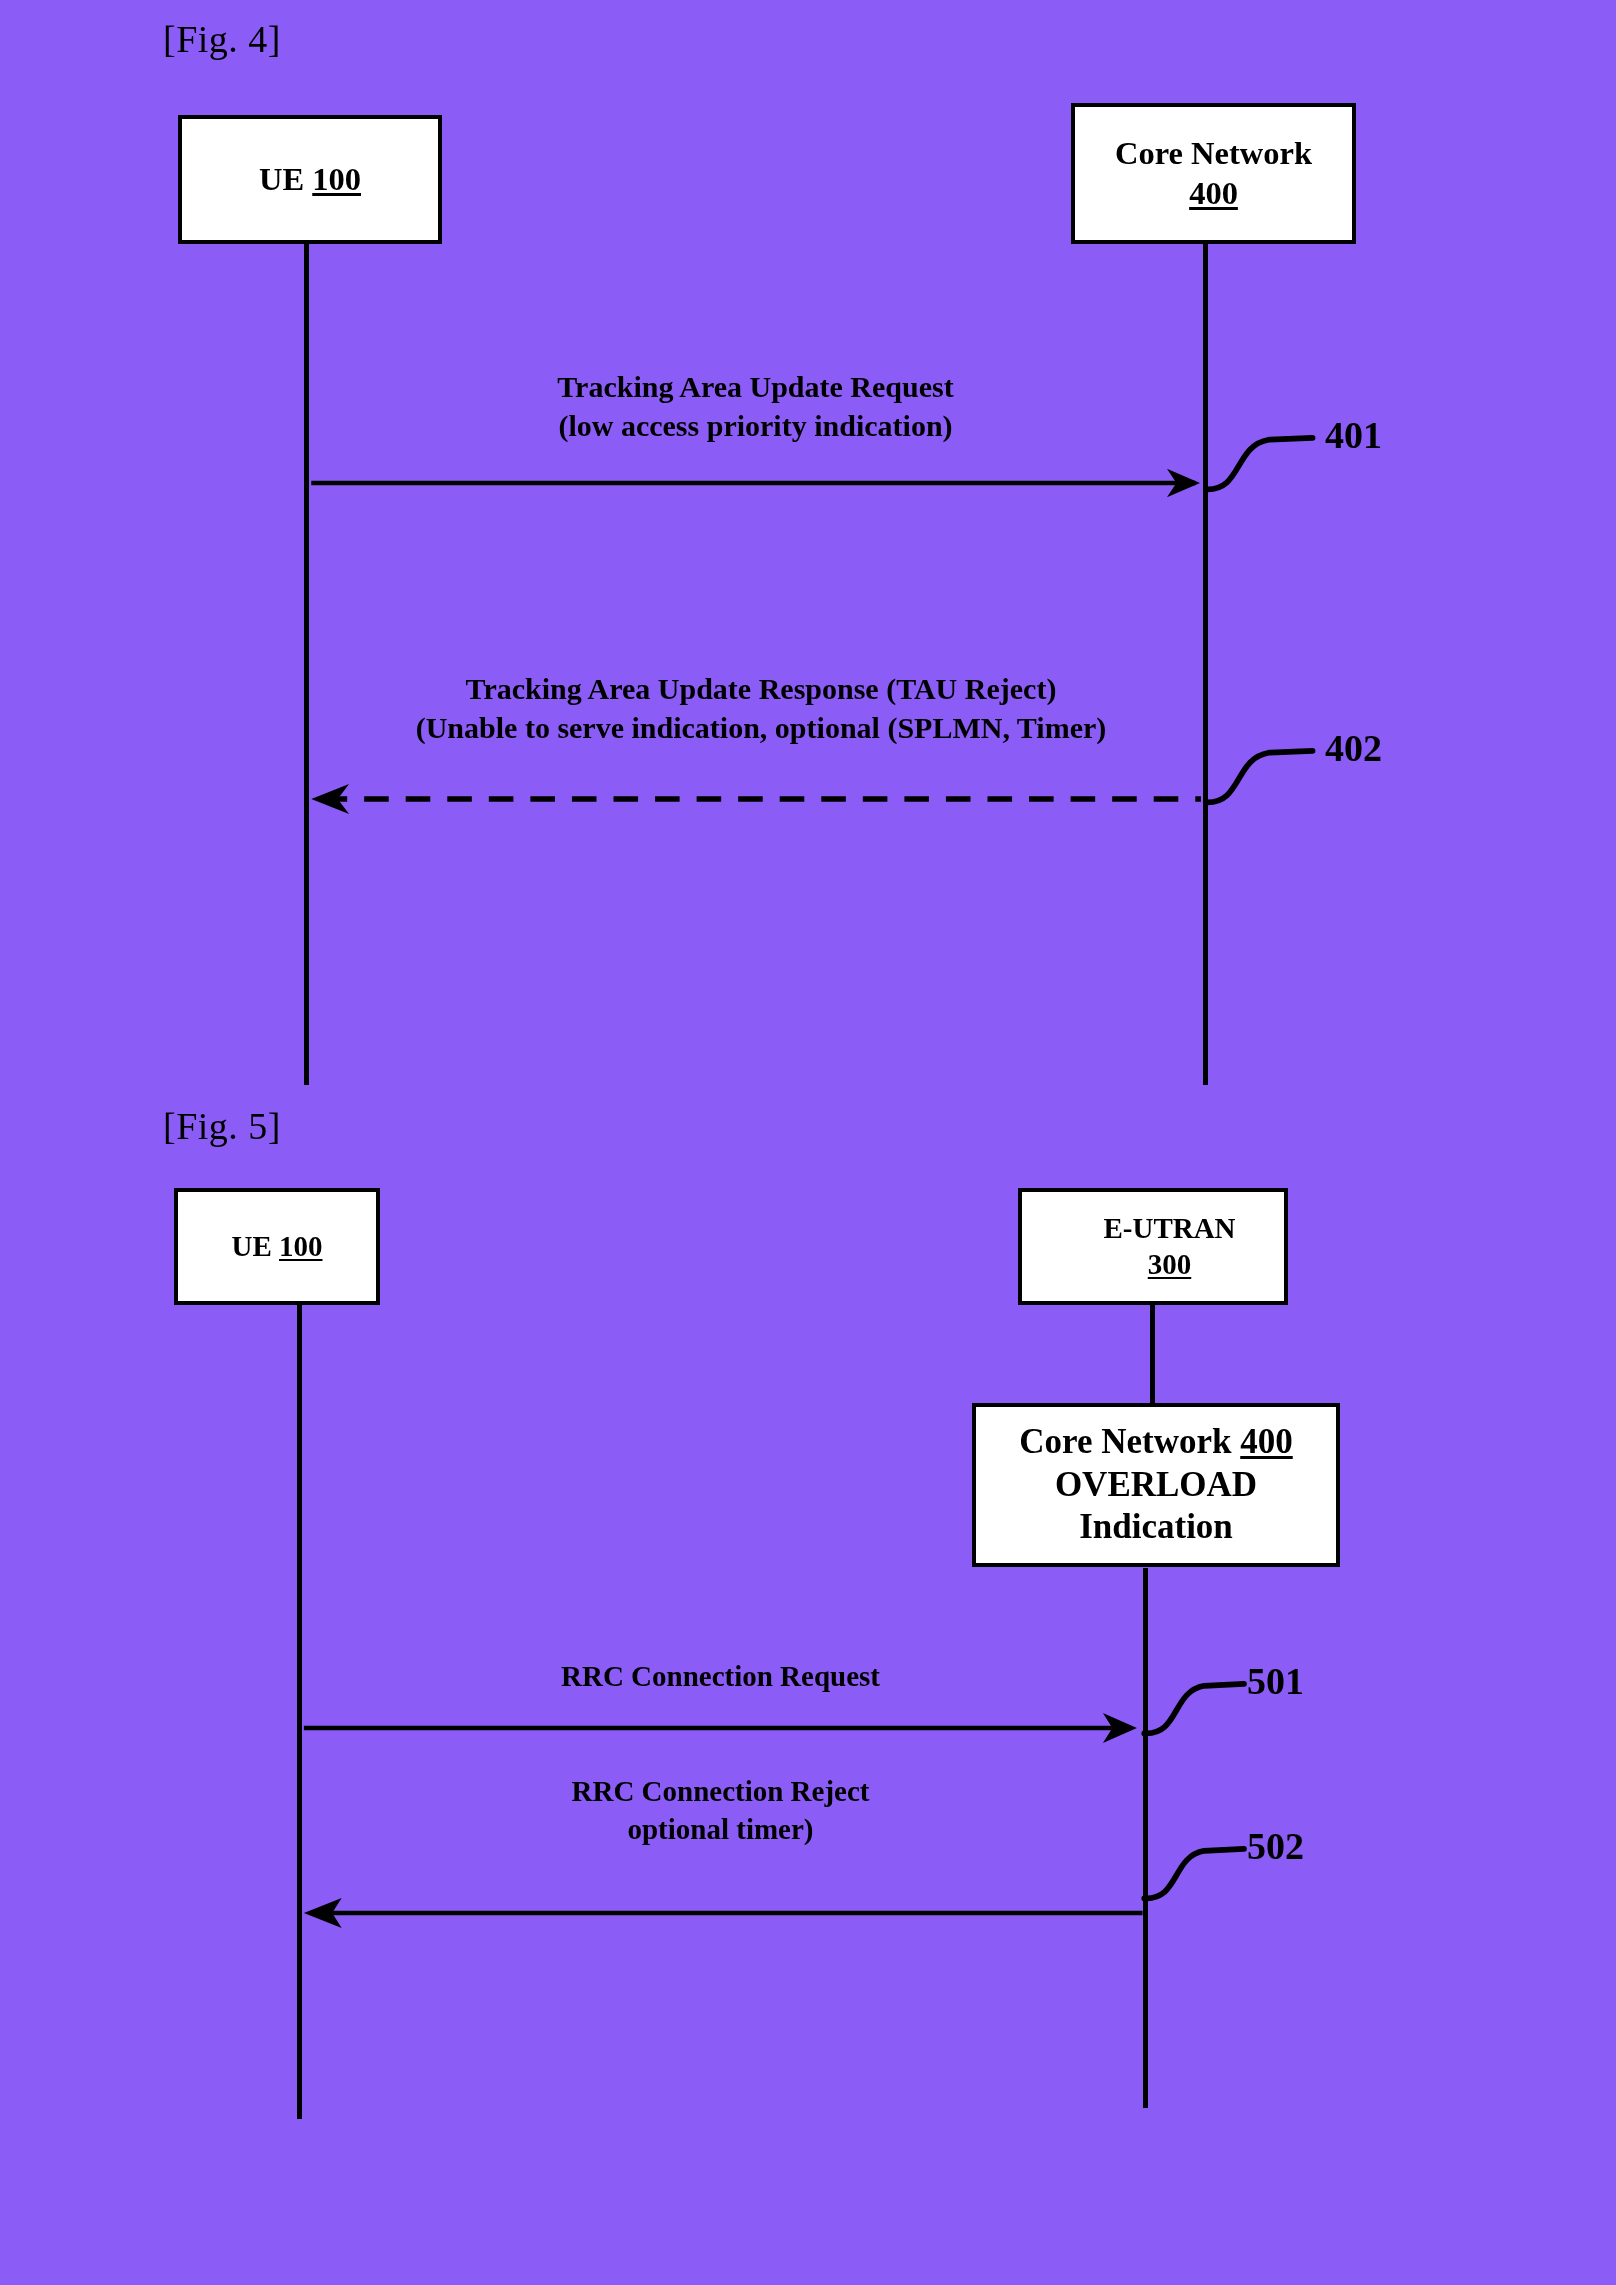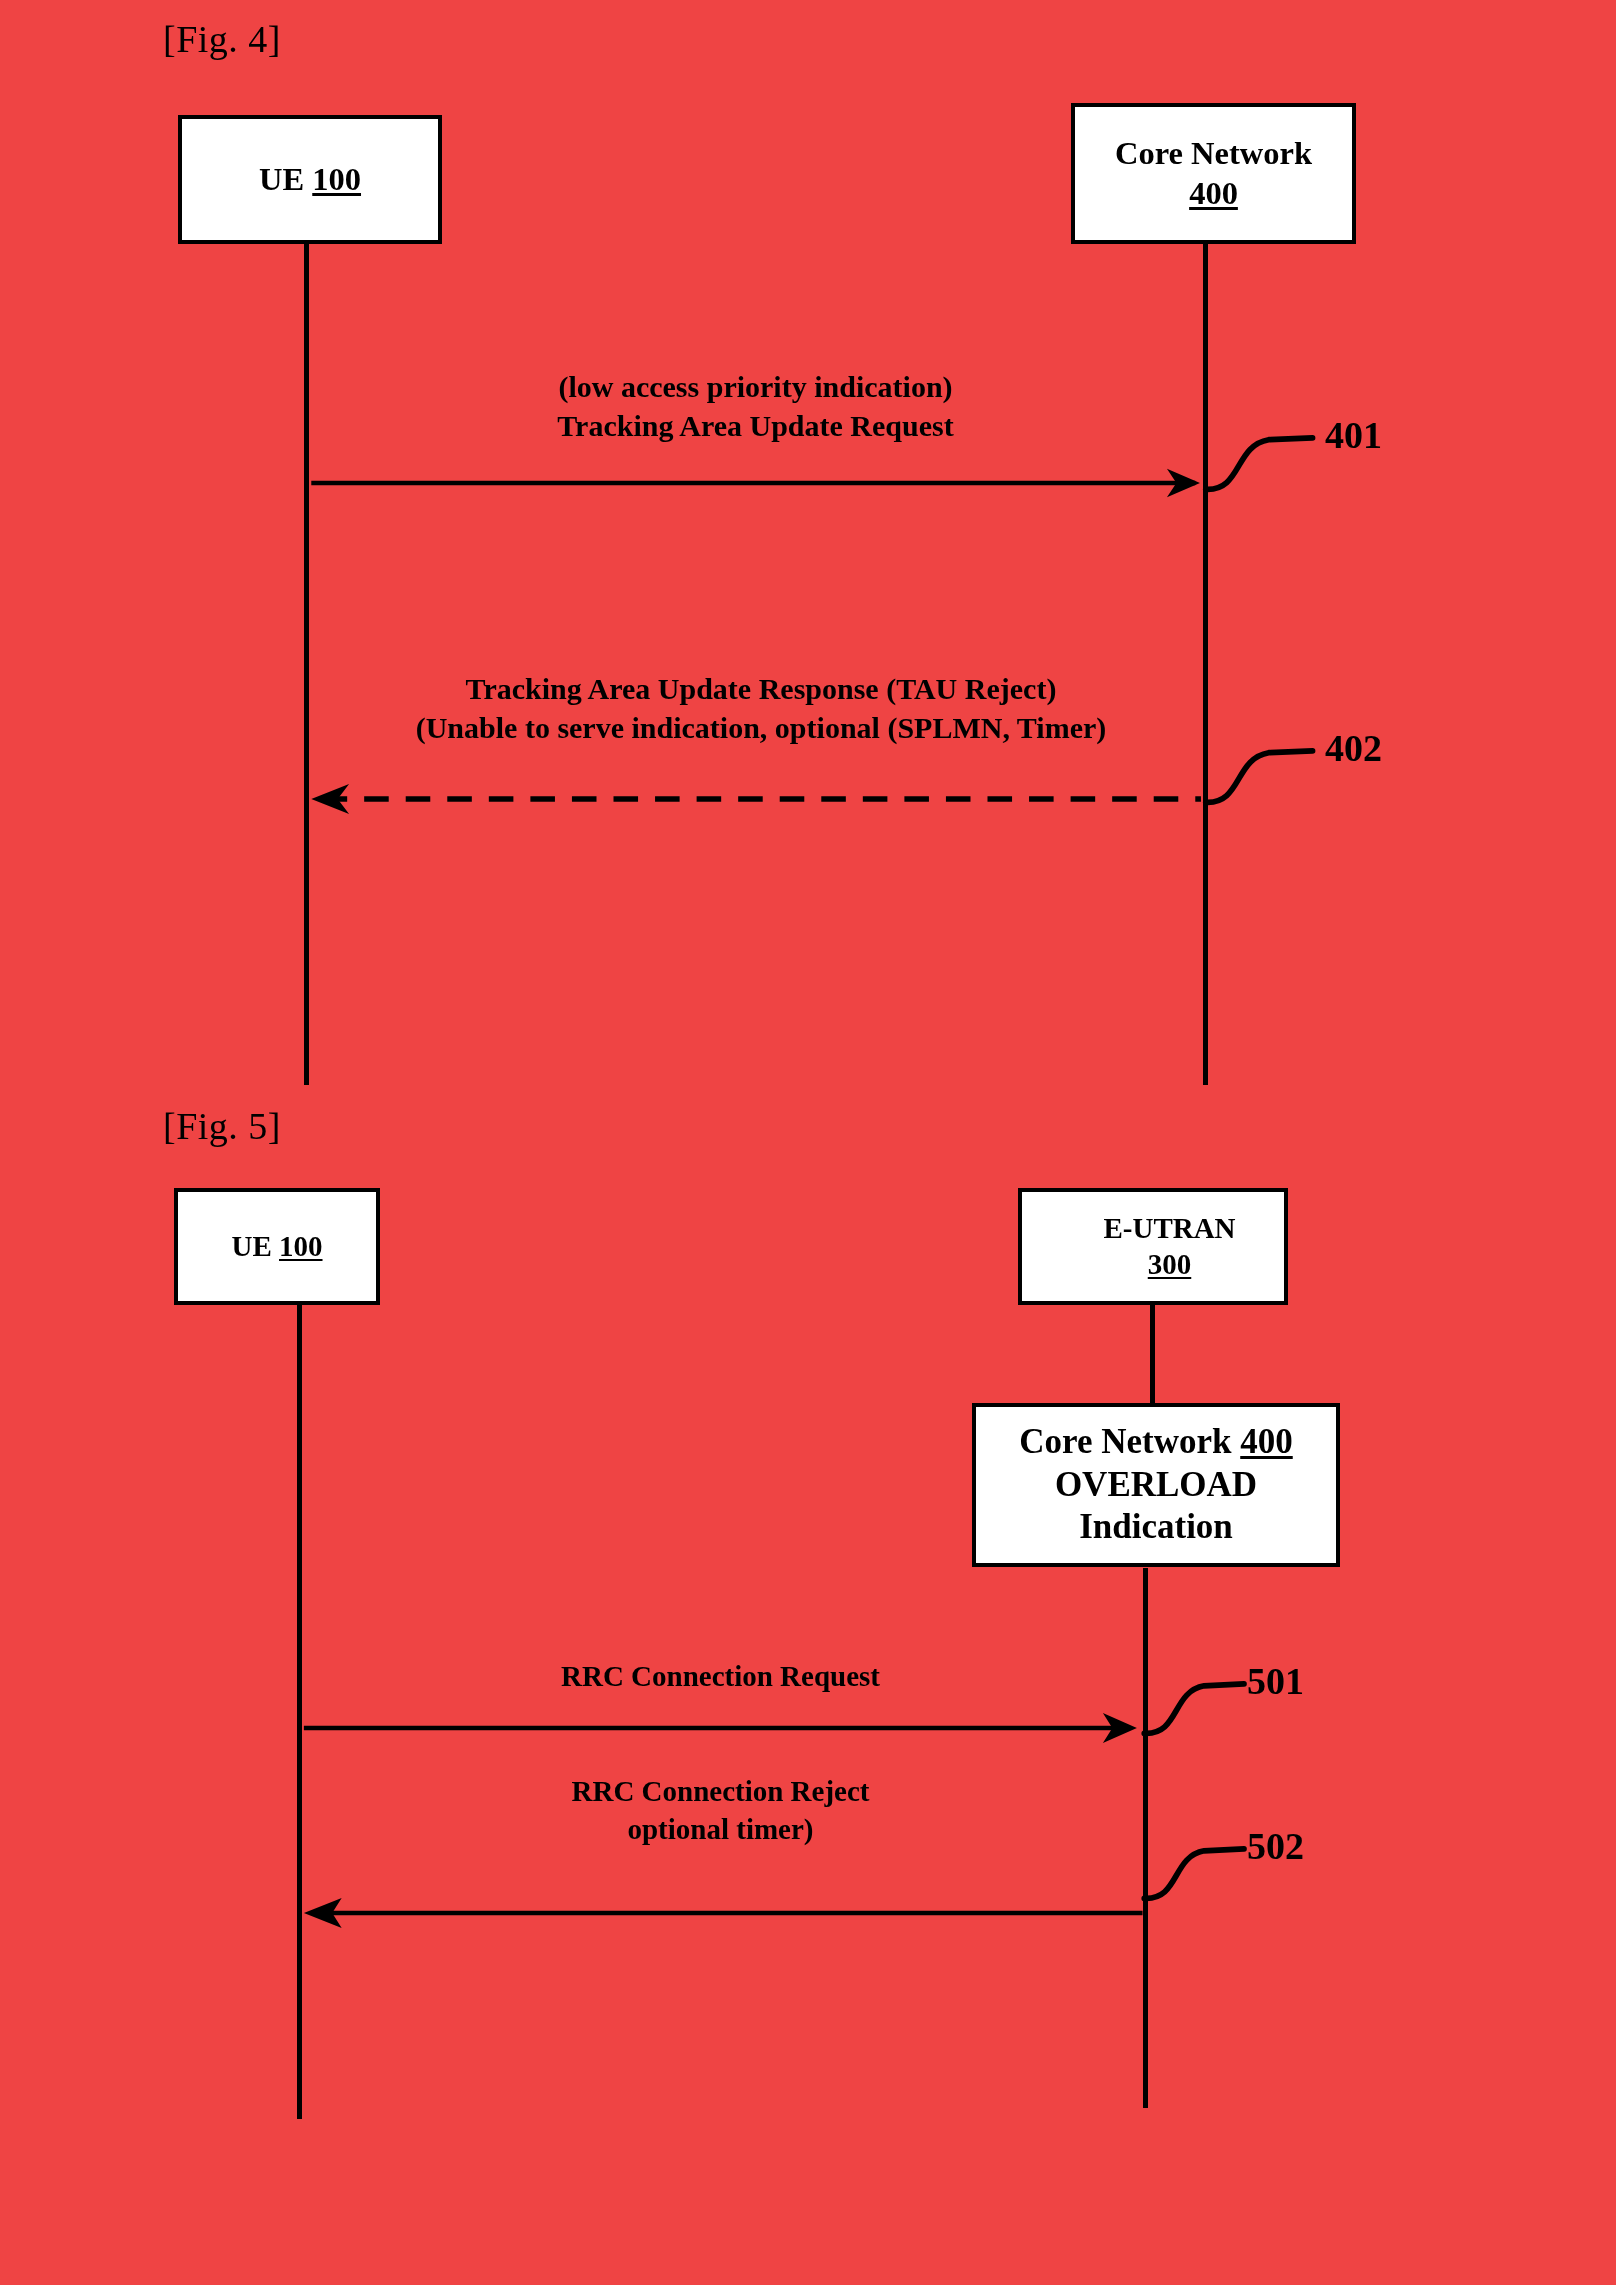--- a/index.html
+++ b/index.html
@@ -9,21 +9,21 @@
     background: #ffffff;
   }
   body {
     font-family: "Liberation Serif", "DejaVu Serif", serif;
     color: #000000;
   }
   #page {
     position: relative;
     width: 1616px;
     height: 2286px;
-    background: #ef4444;
+    background: #8b5cf6;
     overflow: hidden;
   }
   
   .fig-caption {
     position: absolute;
     font-family: "Liberation Serif", "DejaVu Serif", serif;
     font-size: 38px;
     font-weight: 400;
     letter-spacing: 0.5px;
     white-space: nowrap;
@@ -105,22 +105,22 @@
 
     <div class="node-box" style="left:1071px; top:103px; width:285px; height:141px; font-size:32.5px;">
       <span class="node-line">Core Network</span>
       <span class="node-line u">400</span>
     </div>
 
     <div class="lifeline" style="left:304px; top:244px; height:841px;"></div>
     <div class="lifeline" style="left:1203px; top:244px; height:841px;"></div>
 
     <div class="msg-label" style="left:306px; top:367px; width:899px;">
+      <span class="ml">Tracking Area Update Request</span>
       <span class="ml">(low access priority indication)</span>
-      <span class="ml">Tracking Area Update Request</span>
     </div>
 
     <div class="arrow-wrap" style="left:304px; top:466px;">
       <svg width="908" height="34" viewBox="0 0 950 36">
         <line x1="2" y1="18" x2="938" y2="18" stroke="#000" stroke-width="5"></line>
         <path d="M 943 18 L 908 3 L 918 18 L 908 33 Z" fill="#000"></path>
       </svg>
     </div>
 
     <div class="leader" style="left:1200px; top:413px;">

